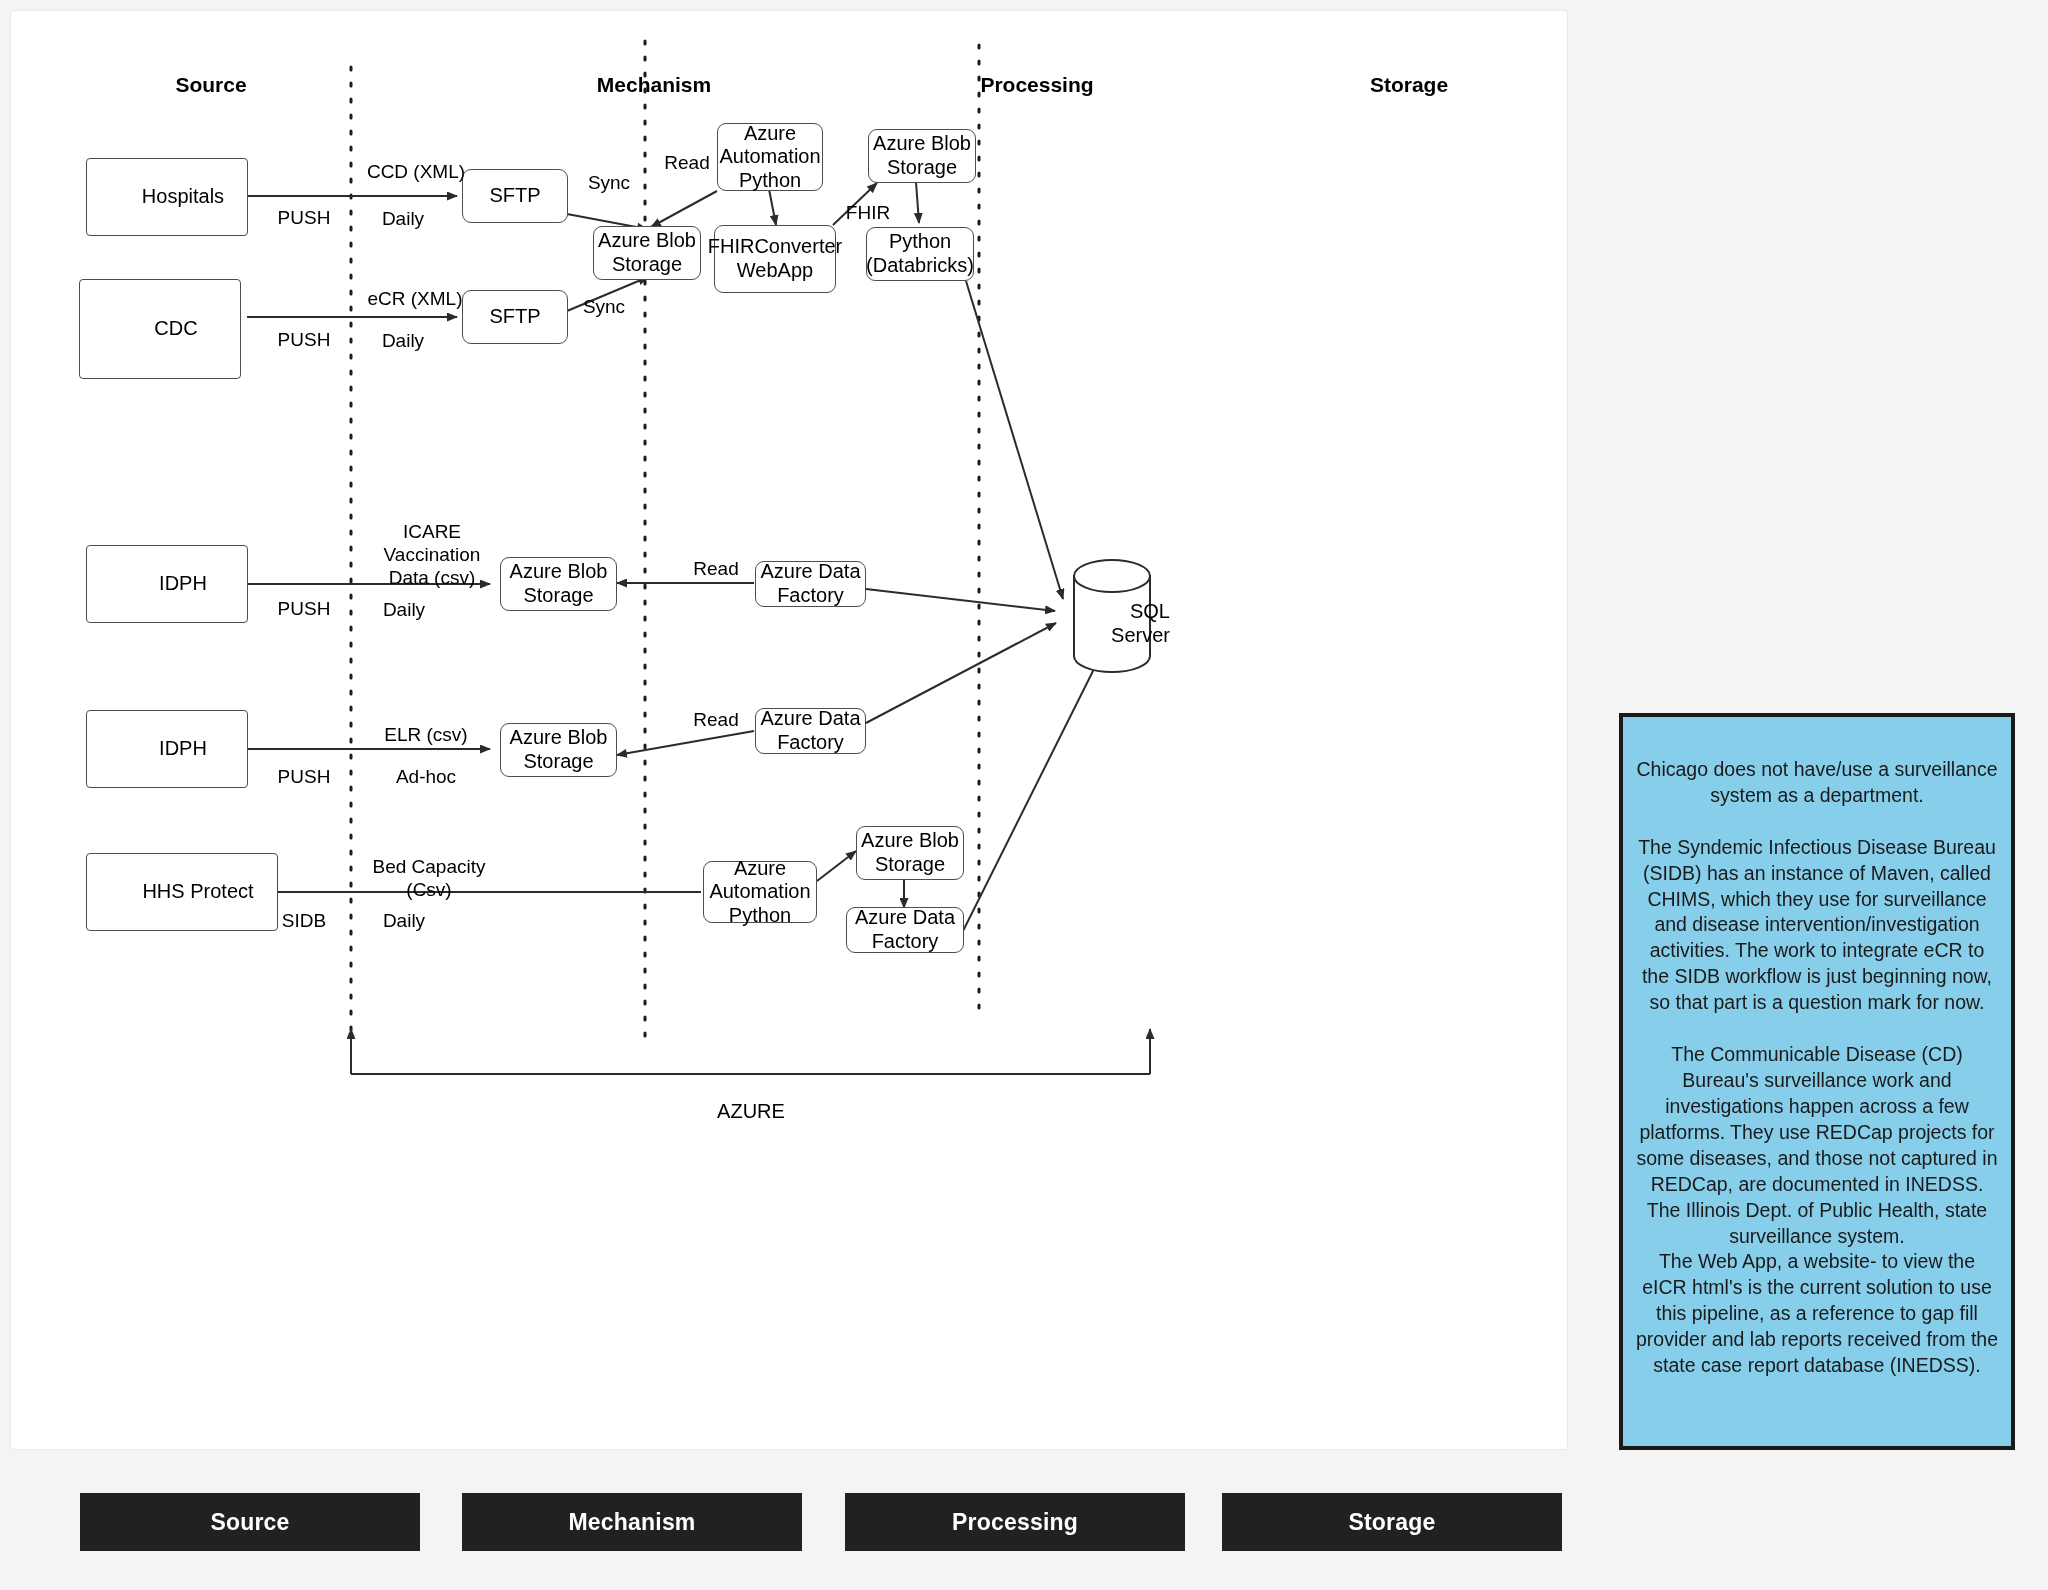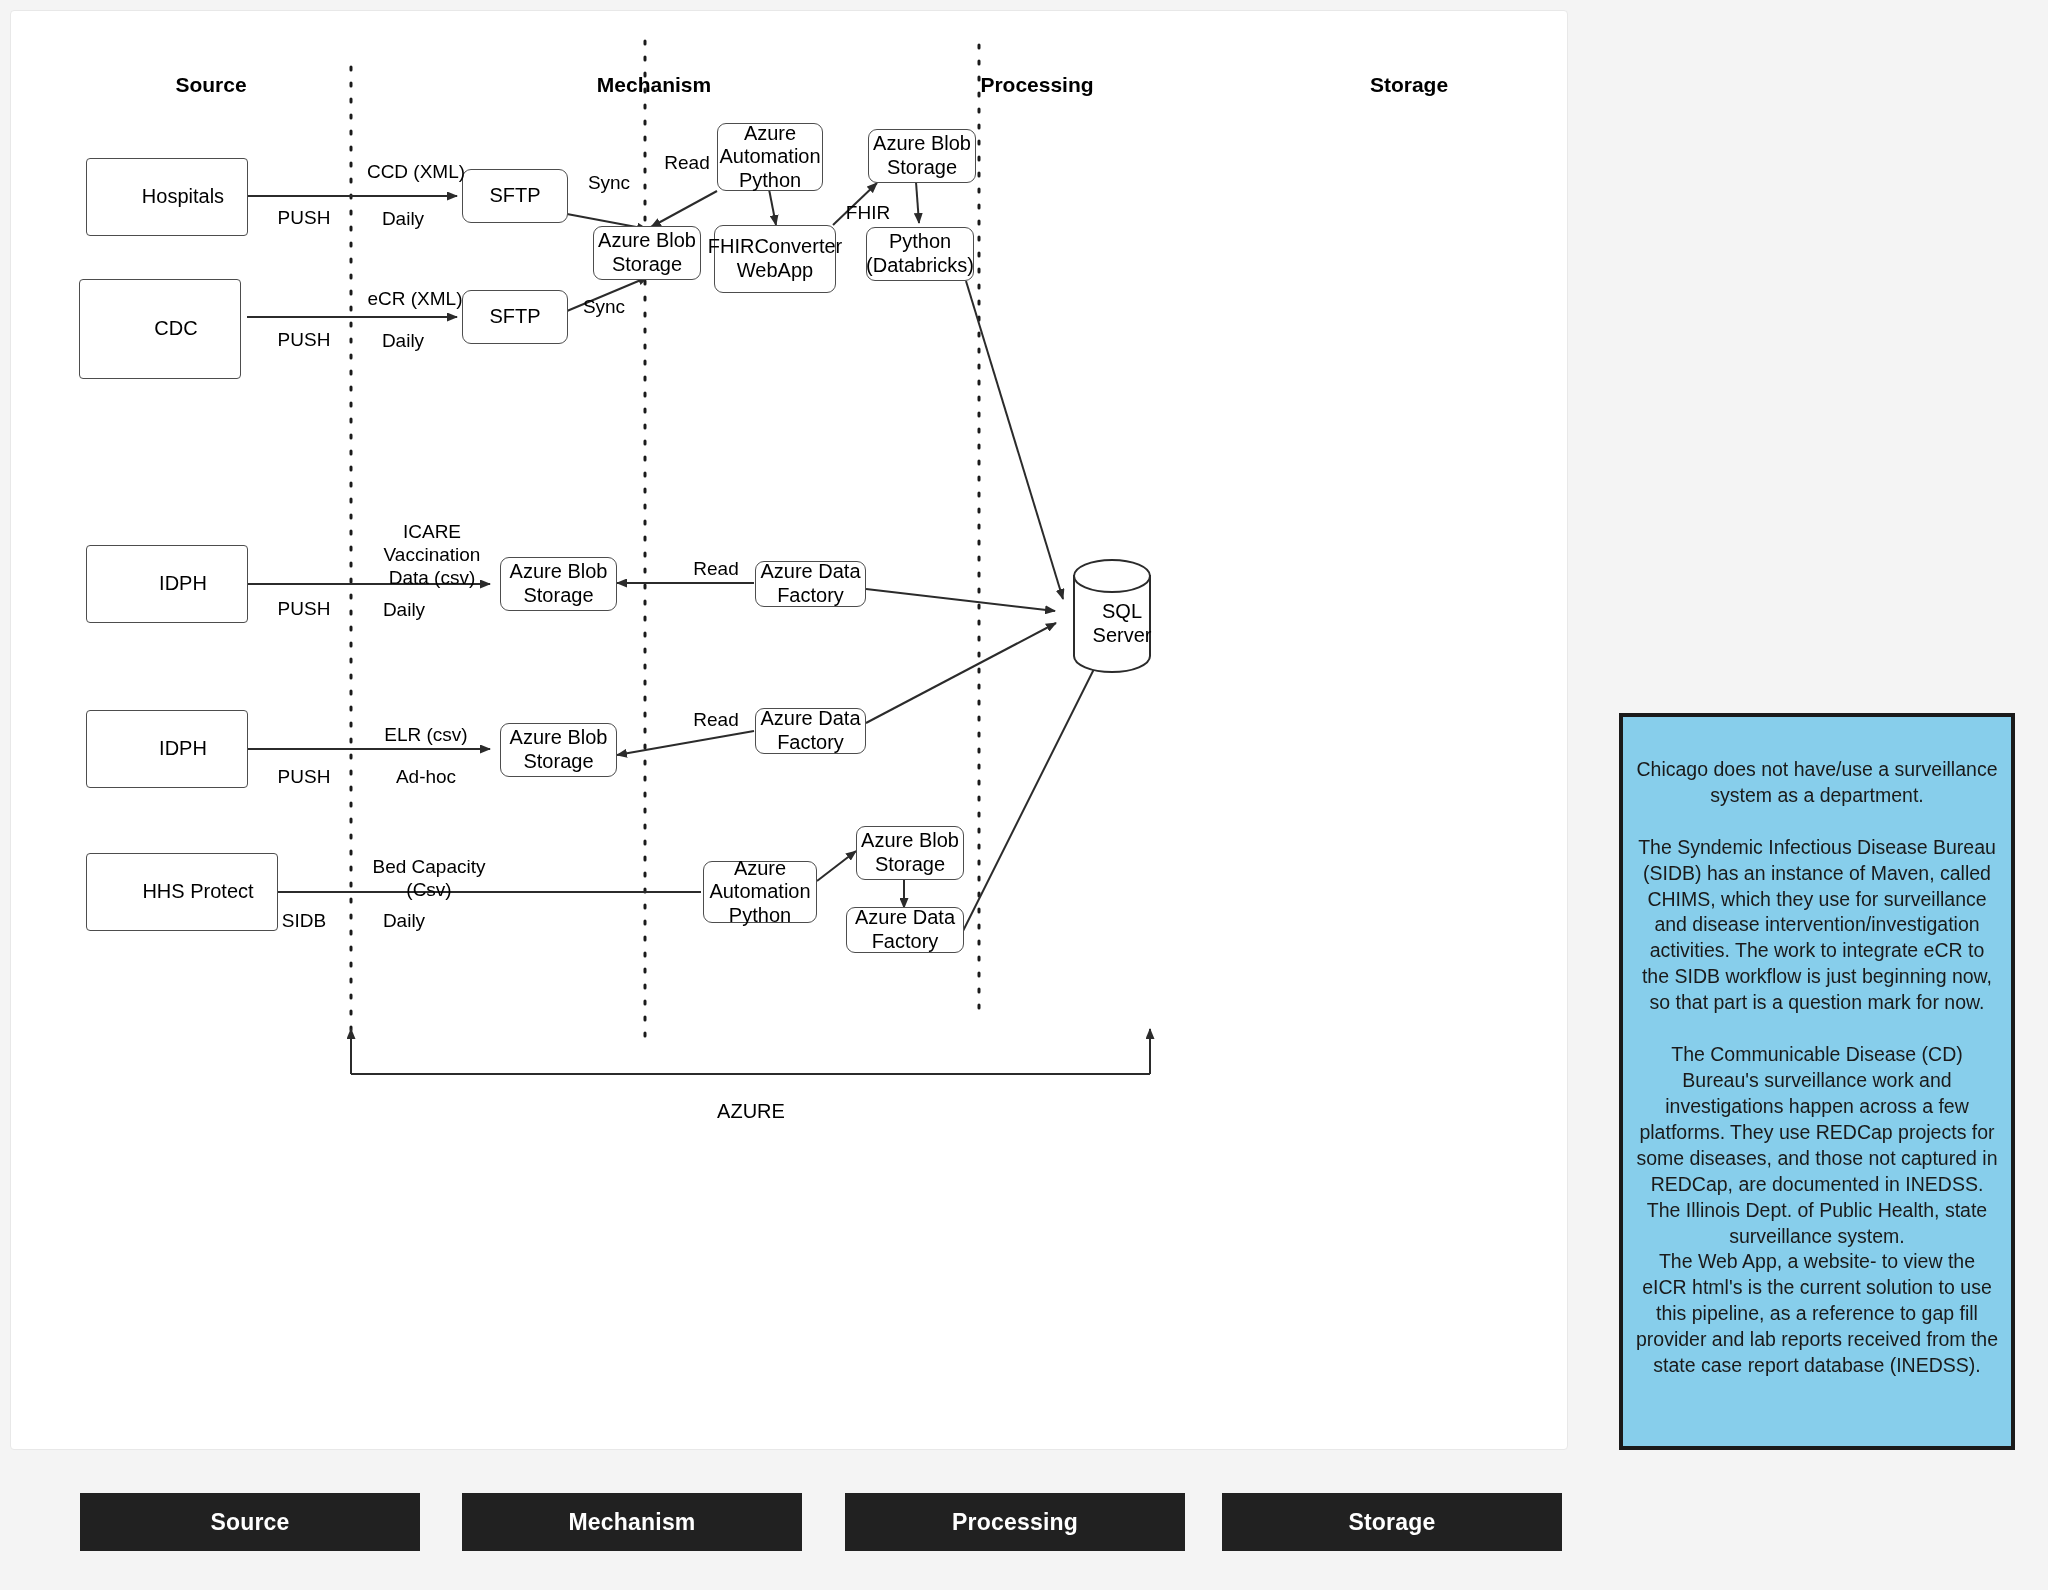--- a/index.html
+++ b/index.html
@@ -211,21 +211,21 @@
 Data Factory</div>
 
     <div class="node rr" style="left:692px;top:850px;width:114px;height:62px">Azure
 Automation
 Python</div>
     <div class="node rr" style="left:845px;top:815px;width:108px;height:54px">Azure Blob
 Storage</div>
     <div class="node rr" style="left:835px;top:896px;width:118px;height:46px">Azure
 Data Factory</div>
 
-    <div style="position:absolute;left:1063px;top:588px;width:96px;text-align:center;font-size:20px;line-height:1.2;color:#000;white-space:pre-line">SQL
+    <div style="position:absolute;left:1063px;top:588px;width:96px;text-align:right;font-size:20px;line-height:1.2;color:#000;white-space:pre-line">SQL
 Server</div>
 
     <div class="elabel" style="left:293px;top:207px">PUSH</div>
     <div class="elabel" style="left:405px;top:161px">CCD (XML)</div>
     <div class="elabel" style="left:392px;top:208px">Daily</div>
     <div class="elabel" style="left:598px;top:172px">Sync</div>
     <div class="elabel" style="left:293px;top:329px">PUSH</div>
     <div class="elabel" style="left:404px;top:288px">eCR (XML)</div>
     <div class="elabel" style="left:392px;top:330px">Daily</div>
     <div class="elabel" style="left:593px;top:296px">Sync</div>

